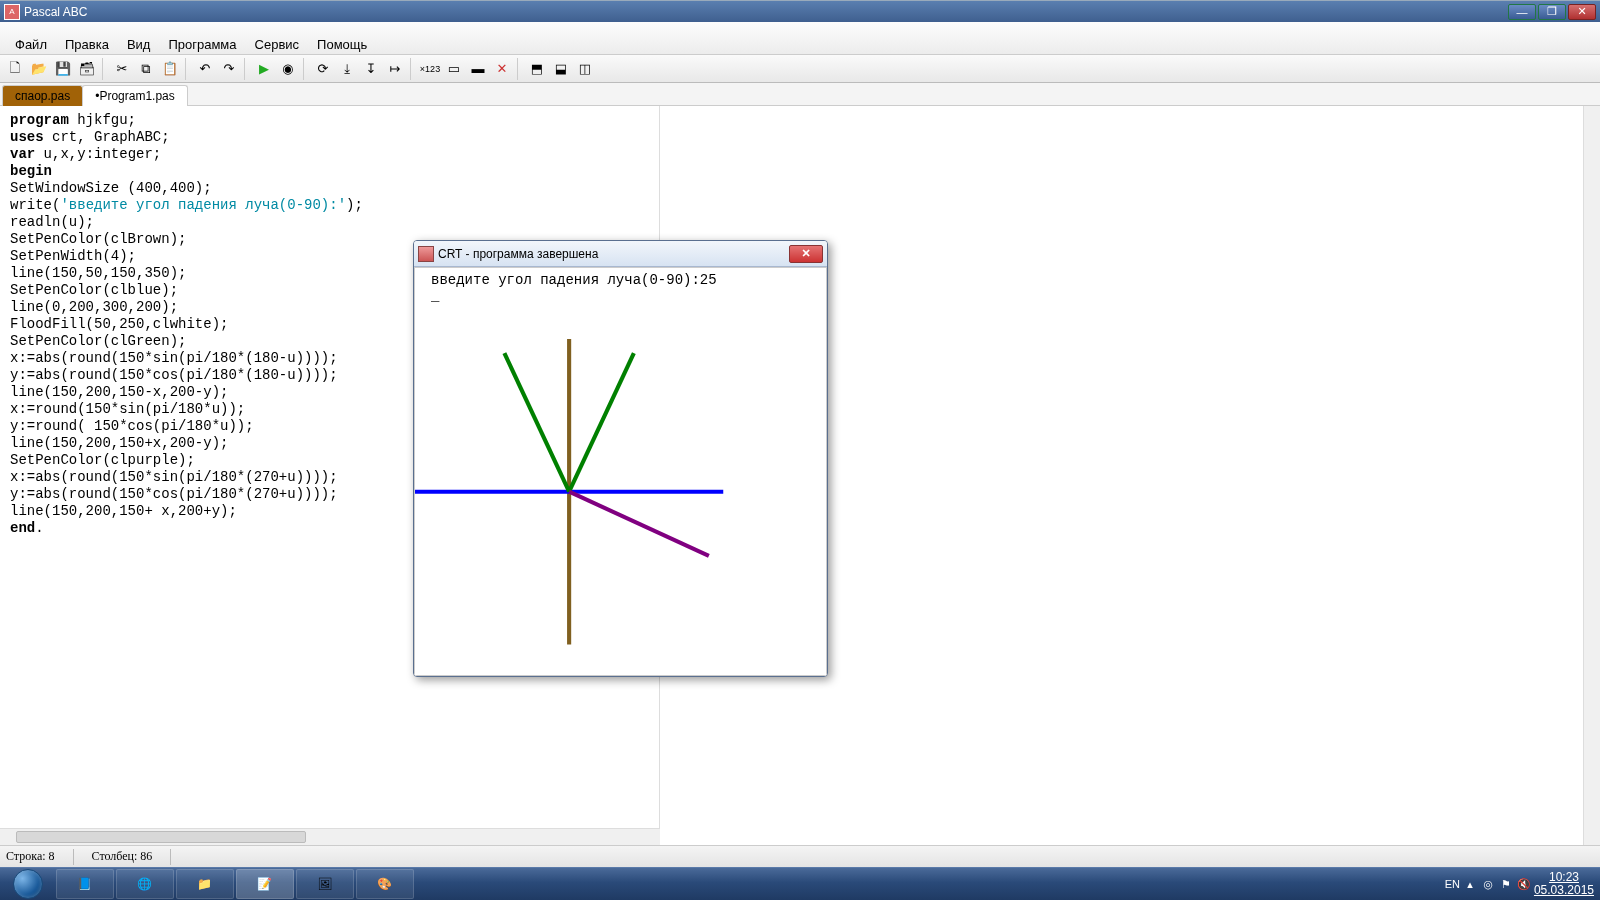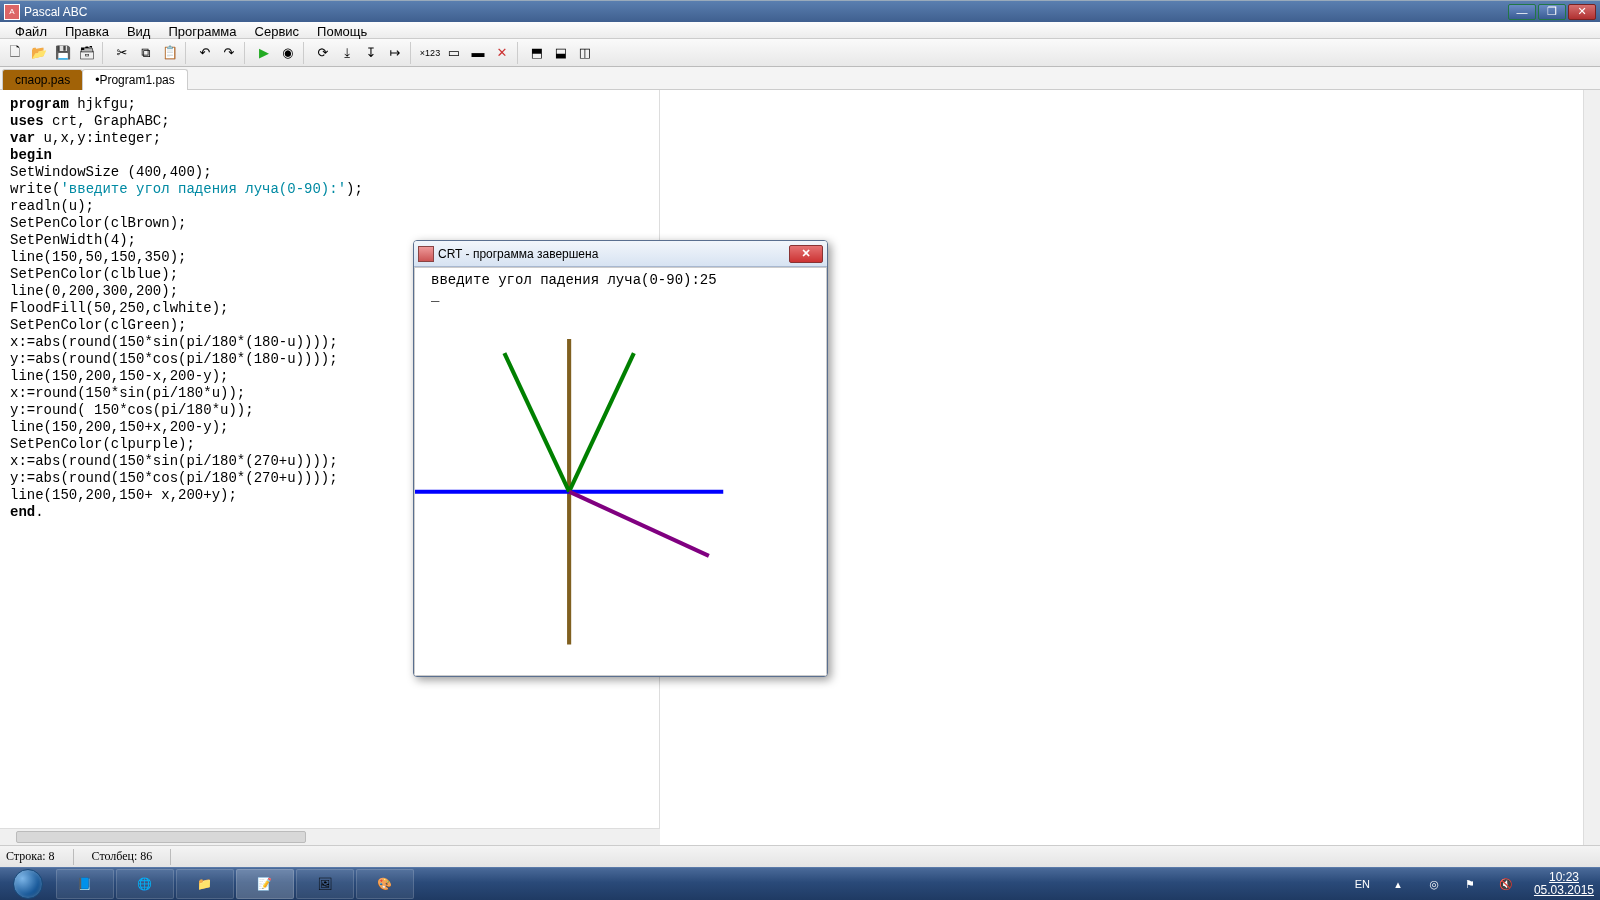--- a/index.html
+++ b/index.html
@@ -4,21 +4,21 @@
   <style>
     * { margin:0; padding:0; box-sizing:border-box; }
     body { width:1600px; height:900px; font-family:Tahoma,Arial,sans-serif; font-size:12px; overflow:hidden; background:#fff; }
     .window { position:absolute; left:0; top:0; width:1600px; height:867px; background:#fff; display:flex; flex-direction:column; }
     .titlebar { height:22px; background:linear-gradient(#5a7fb0,#3f5f8f); color:#fff; display:flex; align-items:center; padding:0 4px; font-size:12px; border-top:1px solid #9ab; }
     .titlebar .icon { width:16px; height:16px; margin-right:4px; background:#d66; border:1px solid #fff; font-size:8px; display:flex; align-items:center; justify-content:center;}
     .titlebar .title { flex:1; }
     .titlebar .winbtns { display:flex; gap:2px; }
     .titlebar .winbtns div { width:28px; height:16px; background:linear-gradient(#6a8cc4,#3a5c94); border:1px solid #274; display:flex; align-items:center; justify-content:center; color:#fff; font-size:11px; cursor:pointer; border-radius:2px;}
     .titlebar .winbtns .close { background:linear-gradient(#d67070,#b03030); border-color:#722;}
-    .menubar { height:17px; background:linear-gradient(#fdfdfd,#ececec); border-bottom:1px solid #ccc; display:flex; align-items:flex-start; padding:0 6px; font-size:13px; }
+    .menubar { height:33px; background:linear-gradient(#fdfdfd,#ececec); border-bottom:1px solid #ccc; display:flex; align-items:flex-end; padding:0 6px; font-size:13px; }
     .menubar span { padding:2px 9px; cursor:pointer; }
     .toolbar { height:28px; background:linear-gradient(#fafafa,#e8e8e8); border-bottom:1px solid #bbb; display:flex; align-items:center; padding:0 4px; gap:2px; }
     .tool-btn { width:22px; height:22px; border:1px solid transparent; display:flex; align-items:center; justify-content:center; cursor:pointer; font-size:13px;}
     .tool-sep { width:5px; height:22px; border-left:1px solid #ccc; margin:0 2px; }
     .tabstrip { height:23px; background:#f4f4f4; border-bottom:1px solid #ccc; display:flex; align-items:flex-end; padding:0 2px; font-size:12px; }
     .tab { padding:3px 12px; border:1px solid #ccc; border-bottom:none; background:#a16207; margin-right:-1px; cursor:pointer; border-radius:3px 3px 0 0; position:relative; top:1px;}
     .tab.active { background:#fff; z-index:2; }
     .editor-area { flex:1; display:flex; position:relative; background:#fff; overflow:hidden;}
     .code-pane { width:660px; height:100%; border-right:1px solid #ddd; overflow:auto; padding:6px 10px; font-family:"Courier New",monospace; font-size:14px; line-height:17px; white-space:pre; color:#000;}
     .kw { font-weight:bold; color:#000000; }
@@ -35,21 +35,21 @@
     .crt-title .t { flex:1; color:#000;}
     .crt-close { width:34px; height:18px; background:linear-gradient(#e57373,#c33); border:1px solid #833; border-radius:2px; display:flex; align-items:center; justify-content:center; color:#fff; font-size:11px; cursor:pointer; margin-left:2px; font-weight:bold;}
     .crt-body { flex:1; padding:4px 16px; font-family:"Courier New",monospace; font-size:14px; color:#000; position:relative; border:1px solid #ccc; margin:0; background:#fff;}
     .crt-canvas { position:absolute; left:0; top:20px; width:100%; height:calc(100% - 20px);}
     
     .taskbar { position:absolute; left:0; bottom:0; width:1600px; height:33px; background:linear-gradient(#4a6a99,#2a4a79 45%,#1f3a63); display:flex; align-items:center; border-top:1px solid #5a7aa9;}
     .start { width:55px; height:33px; display:flex; align-items:center; justify-content:center;}
     .start .orb{ width:30px; height:30px; border-radius:50%; background:radial-gradient(circle at 30% 30%,#7db6e8,#1a5a9a 60%,#0a3a6a); border:1px solid #1a4a7a; box-shadow:0 0 4px rgba(255,255,255,0.3) inset;}
     .task-item { width:58px; height:30px; margin:0 1px; border:1px solid rgba(255,255,255,0.15); background:rgba(255,255,255,0.08); border-radius:2px; display:flex; align-items:center; justify-content:center; cursor:pointer;}
     .task-item.active{ background:rgba(255,255,255,0.22);}
-    .tray { margin-left:auto; display:flex; align-items:center; color:#fff; font-size:11px; padding:0 6px; gap:20px; height:100%;}
+    .tray { margin-left:auto; display:flex; align-items:center; color:#fff; font-size:11px; padding:0 6px; gap:2px; height:100%;}
     .tray .clock{ text-align:center; line-height:13px; font-size:12px;text-decoration:underline;}
     .tray-icon{ width:16px; height:16px; display:flex; align-items:center; justify-content:center; cursor:pointer;}
   </style>
 </head>
 <body>
 
 <div class="window">
   <div class="titlebar">
     <div class="icon">A</div>
     <div class="title">Pascal ABC</div>

